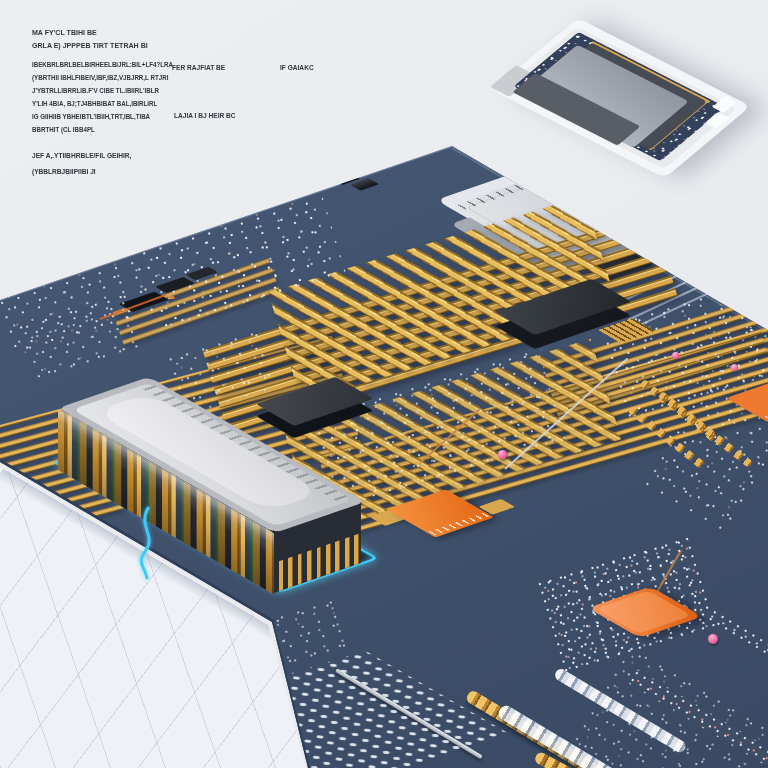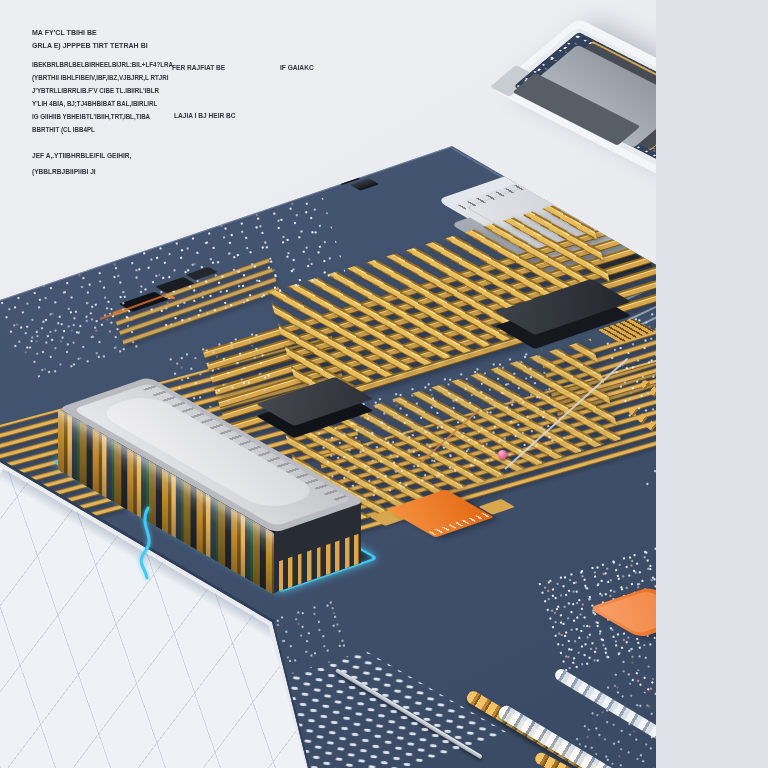--- a/index.html
+++ b/index.html
@@ -1,17 +1,17 @@
 <!DOCTYPE html>
 <html><head>
 <meta charset="utf-8">
 <style>
   html,body{margin:0;padding:0;background:#dfe2e8;}
   #scene{
-    position:relative;width:656px;height:768px;overflow:hidden;
+    position:relative;width:768px;height:768px;overflow:hidden;
     background:linear-gradient(150deg,#edeef2 0%,#e9ebef 55%,#e4e7ec 100%);
     font-family:"Liberation Sans", sans-serif;
   }
   .abs{position:absolute;}
   .iso{position:absolute;transform-origin:0 0;}
   .wallv{position:absolute;transform-origin:0 0;}
   .wallu{position:absolute;transform-origin:0 0;}
   .rod{position:absolute;transform-origin:left center;}
   .band{position:absolute;transform-origin:left center;}
 

